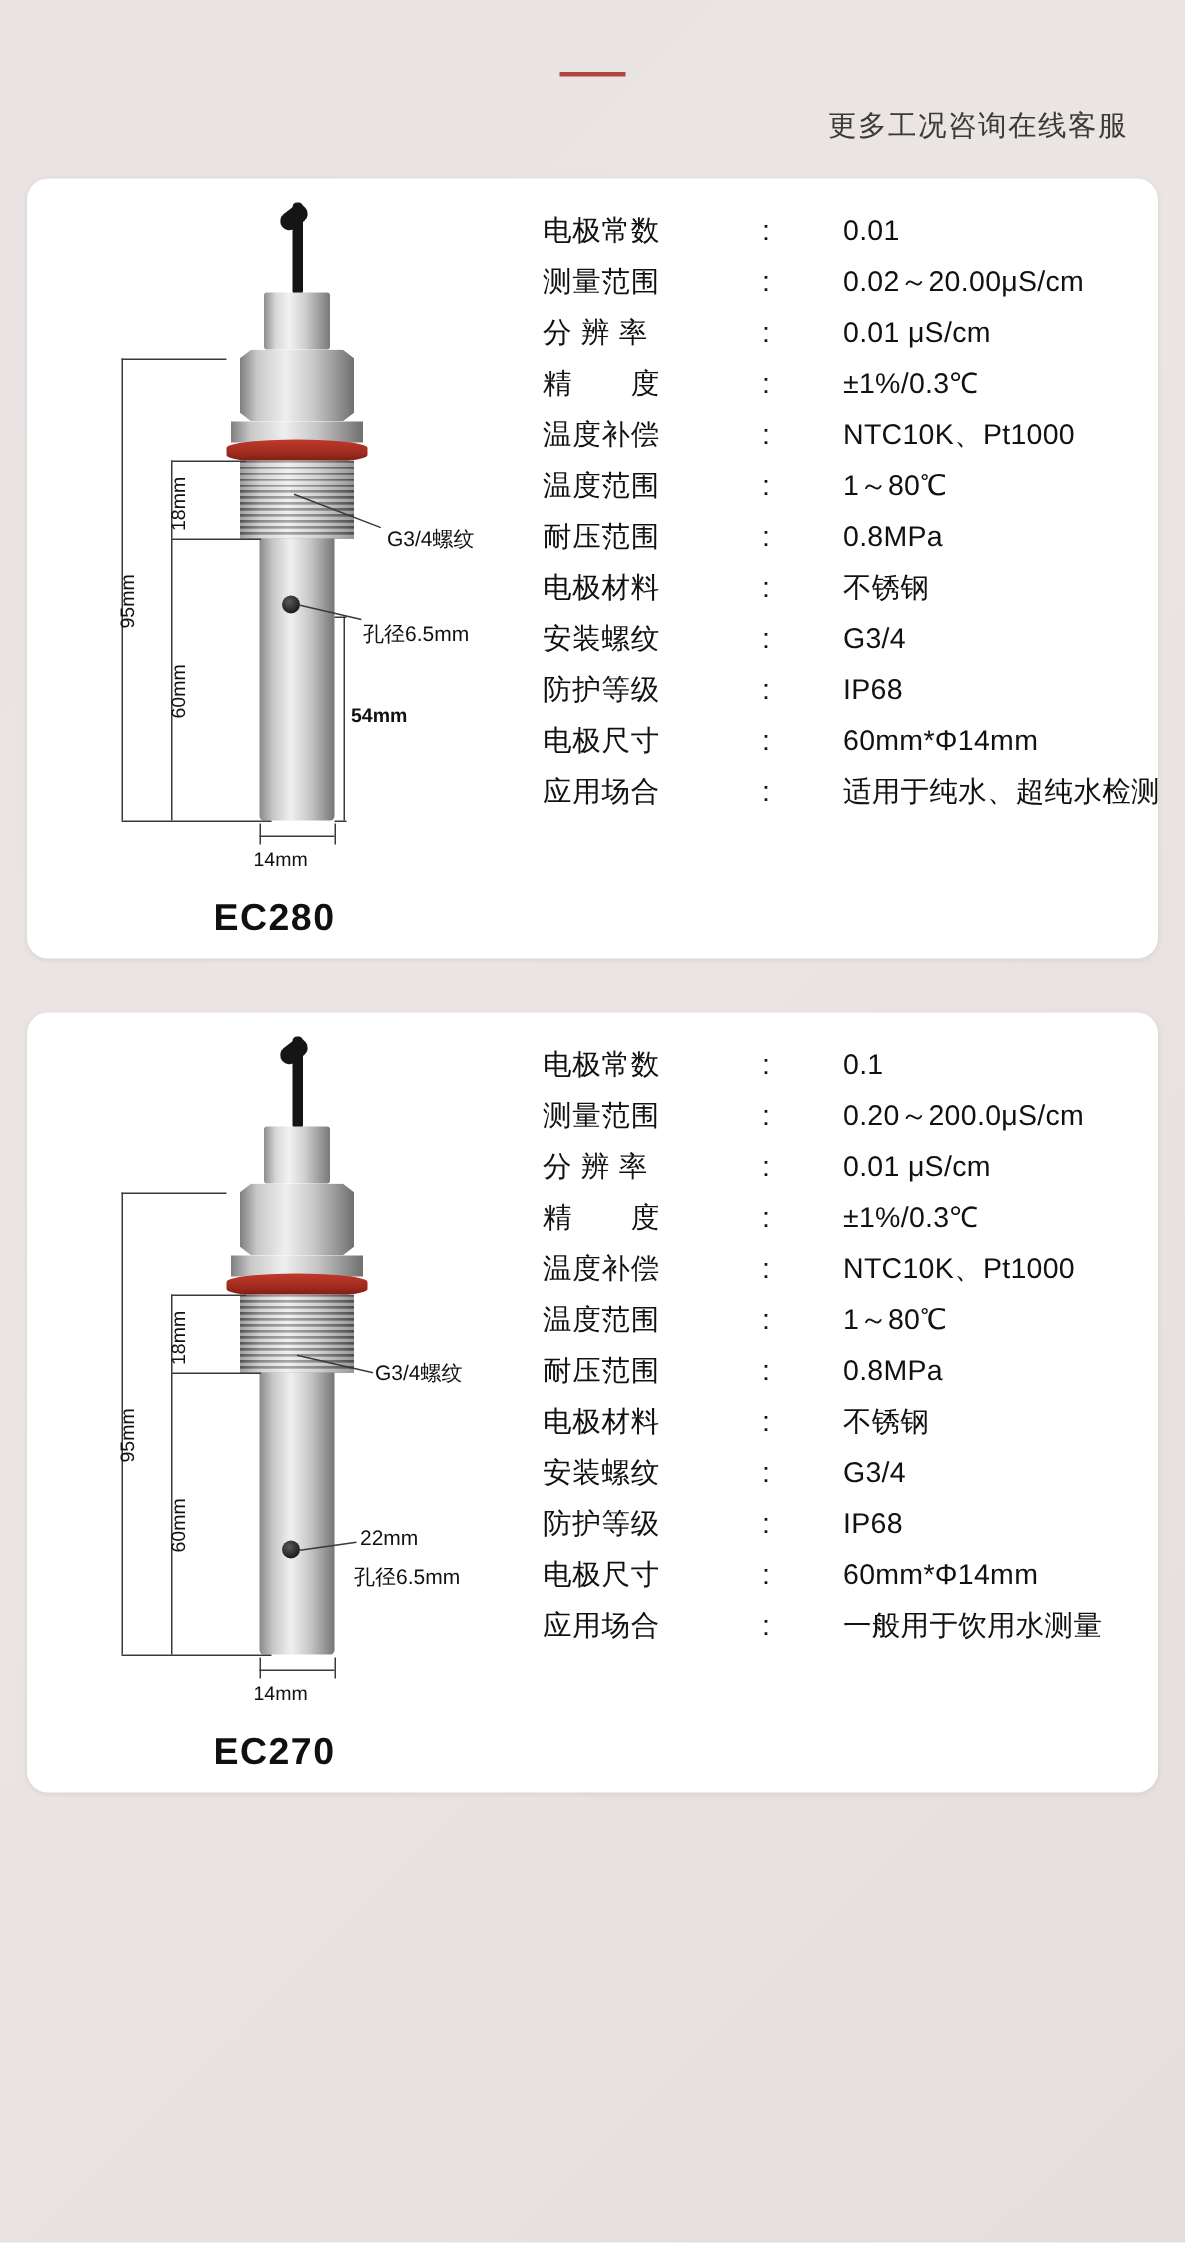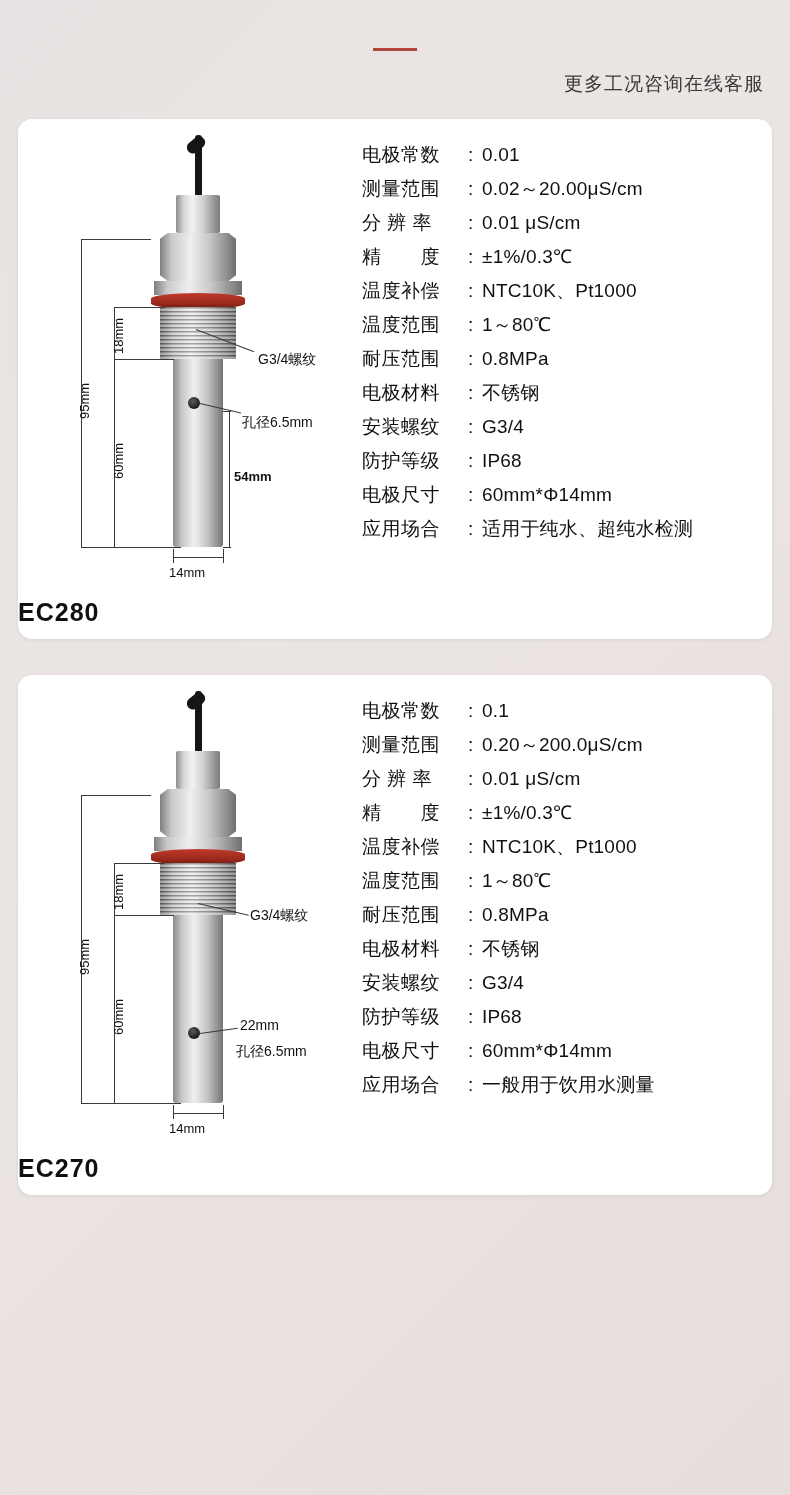--- a/index.html
+++ b/index.html
@@ -32,21 +32,21 @@
     font-family: "DejaVu Sans", sans-serif;
   }
   .title-rule {
     width: 44px;
     height: 3px;
     background: #b0453a;
     margin: 48px auto 0 auto;
   }
   .subnote {
     text-align: right;
-    padding-right: 26px;
+    padding-right: 38px;
     margin-top: 20px;
     font-size: 19px;
     color: #3a3a3a;
     letter-spacing: 1px;
   }
   .section-title {
     text-align: center;
     font-size: 24px;
     font-weight: bold;
     margin-top: 32px;
@@ -81,38 +81,40 @@
     box-sizing: border-box;
   }
   .spec-row {
     display: flex;
     align-items: baseline;
     font-size: 19px;
     line-height: 1.0;
     margin-bottom: 15px;
     color: #111;
     white-space: nowrap;
+    gap: 40px;
   }
   .spec-label {
     width: 106px;
     flex: none;
     letter-spacing: 0.5px;
   }
   .spec-colon {
     width: 14px;
     flex: none;
   }
   .spec-value {
     letter-spacing: 0.2px;
   }
   .model-name {
     position: absolute;
     bottom: 12px;
     left: 0;
     width: 330px;
+    text-align: center;
     font-size: 25px;
     font-weight: bold;
     letter-spacing: 1px;
     color: #101010;
   }
   .cable {
     position: absolute;
     width: 7px;
     background: #151515;
     border-radius: 3px;

